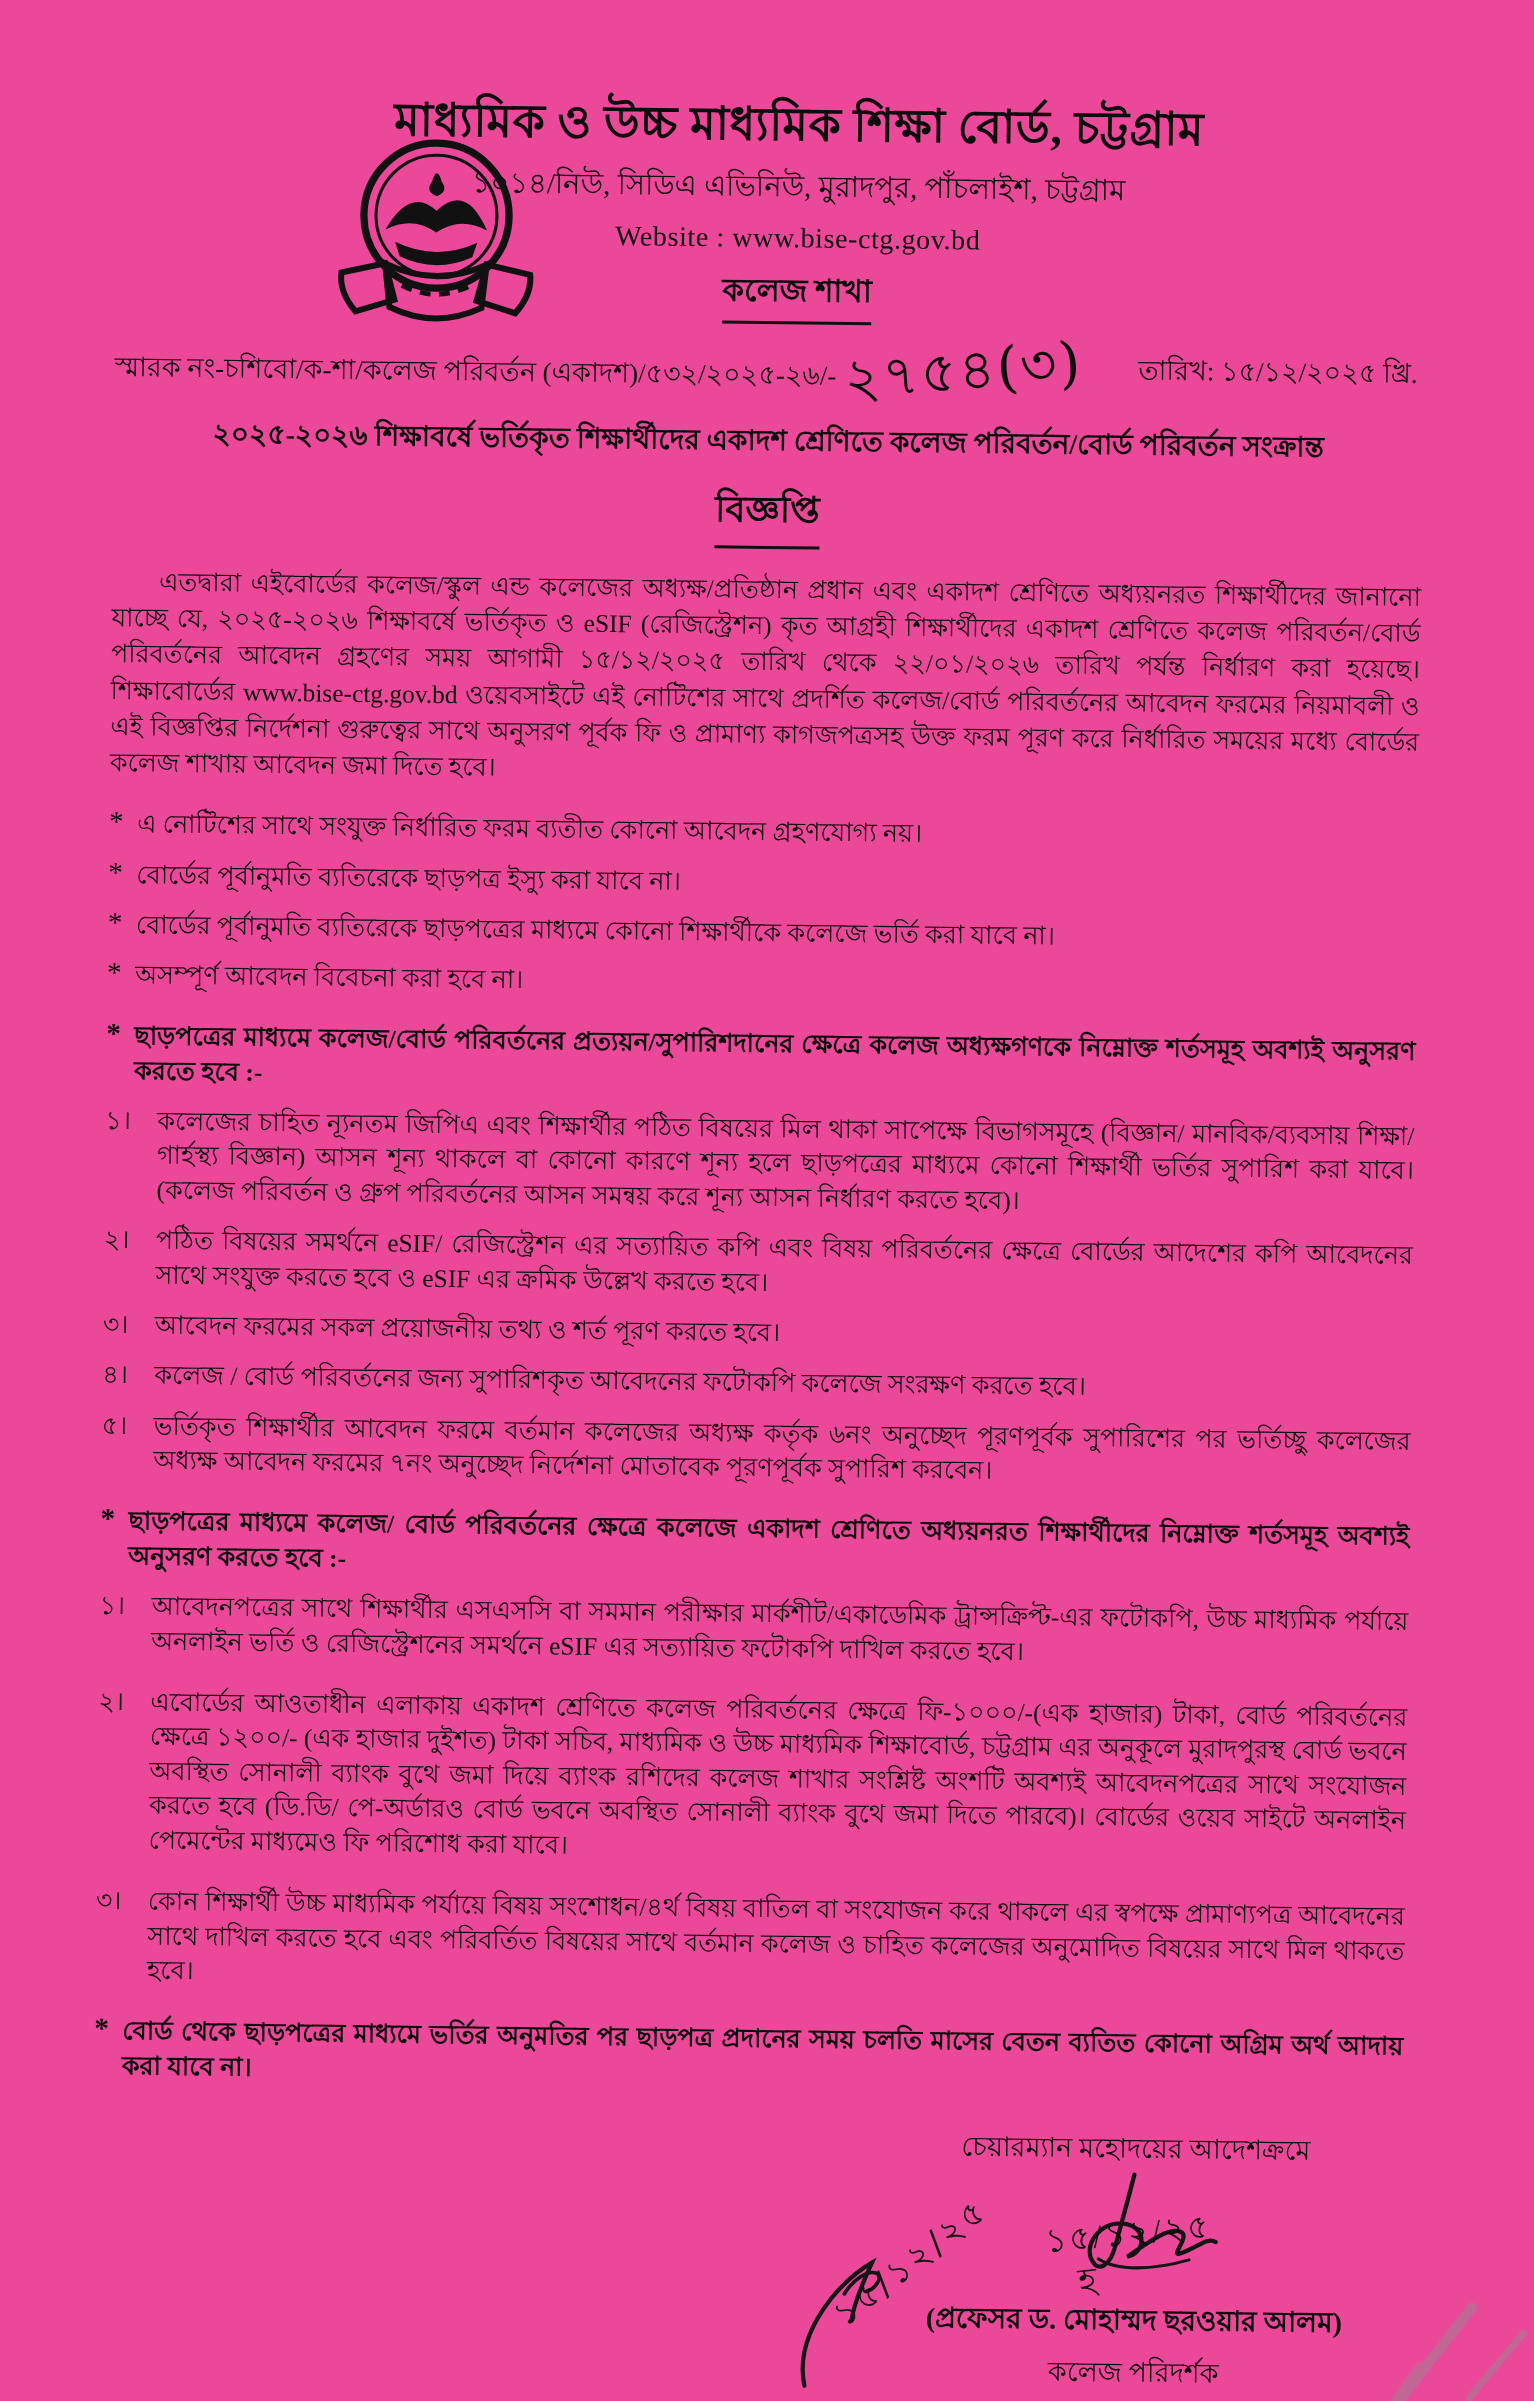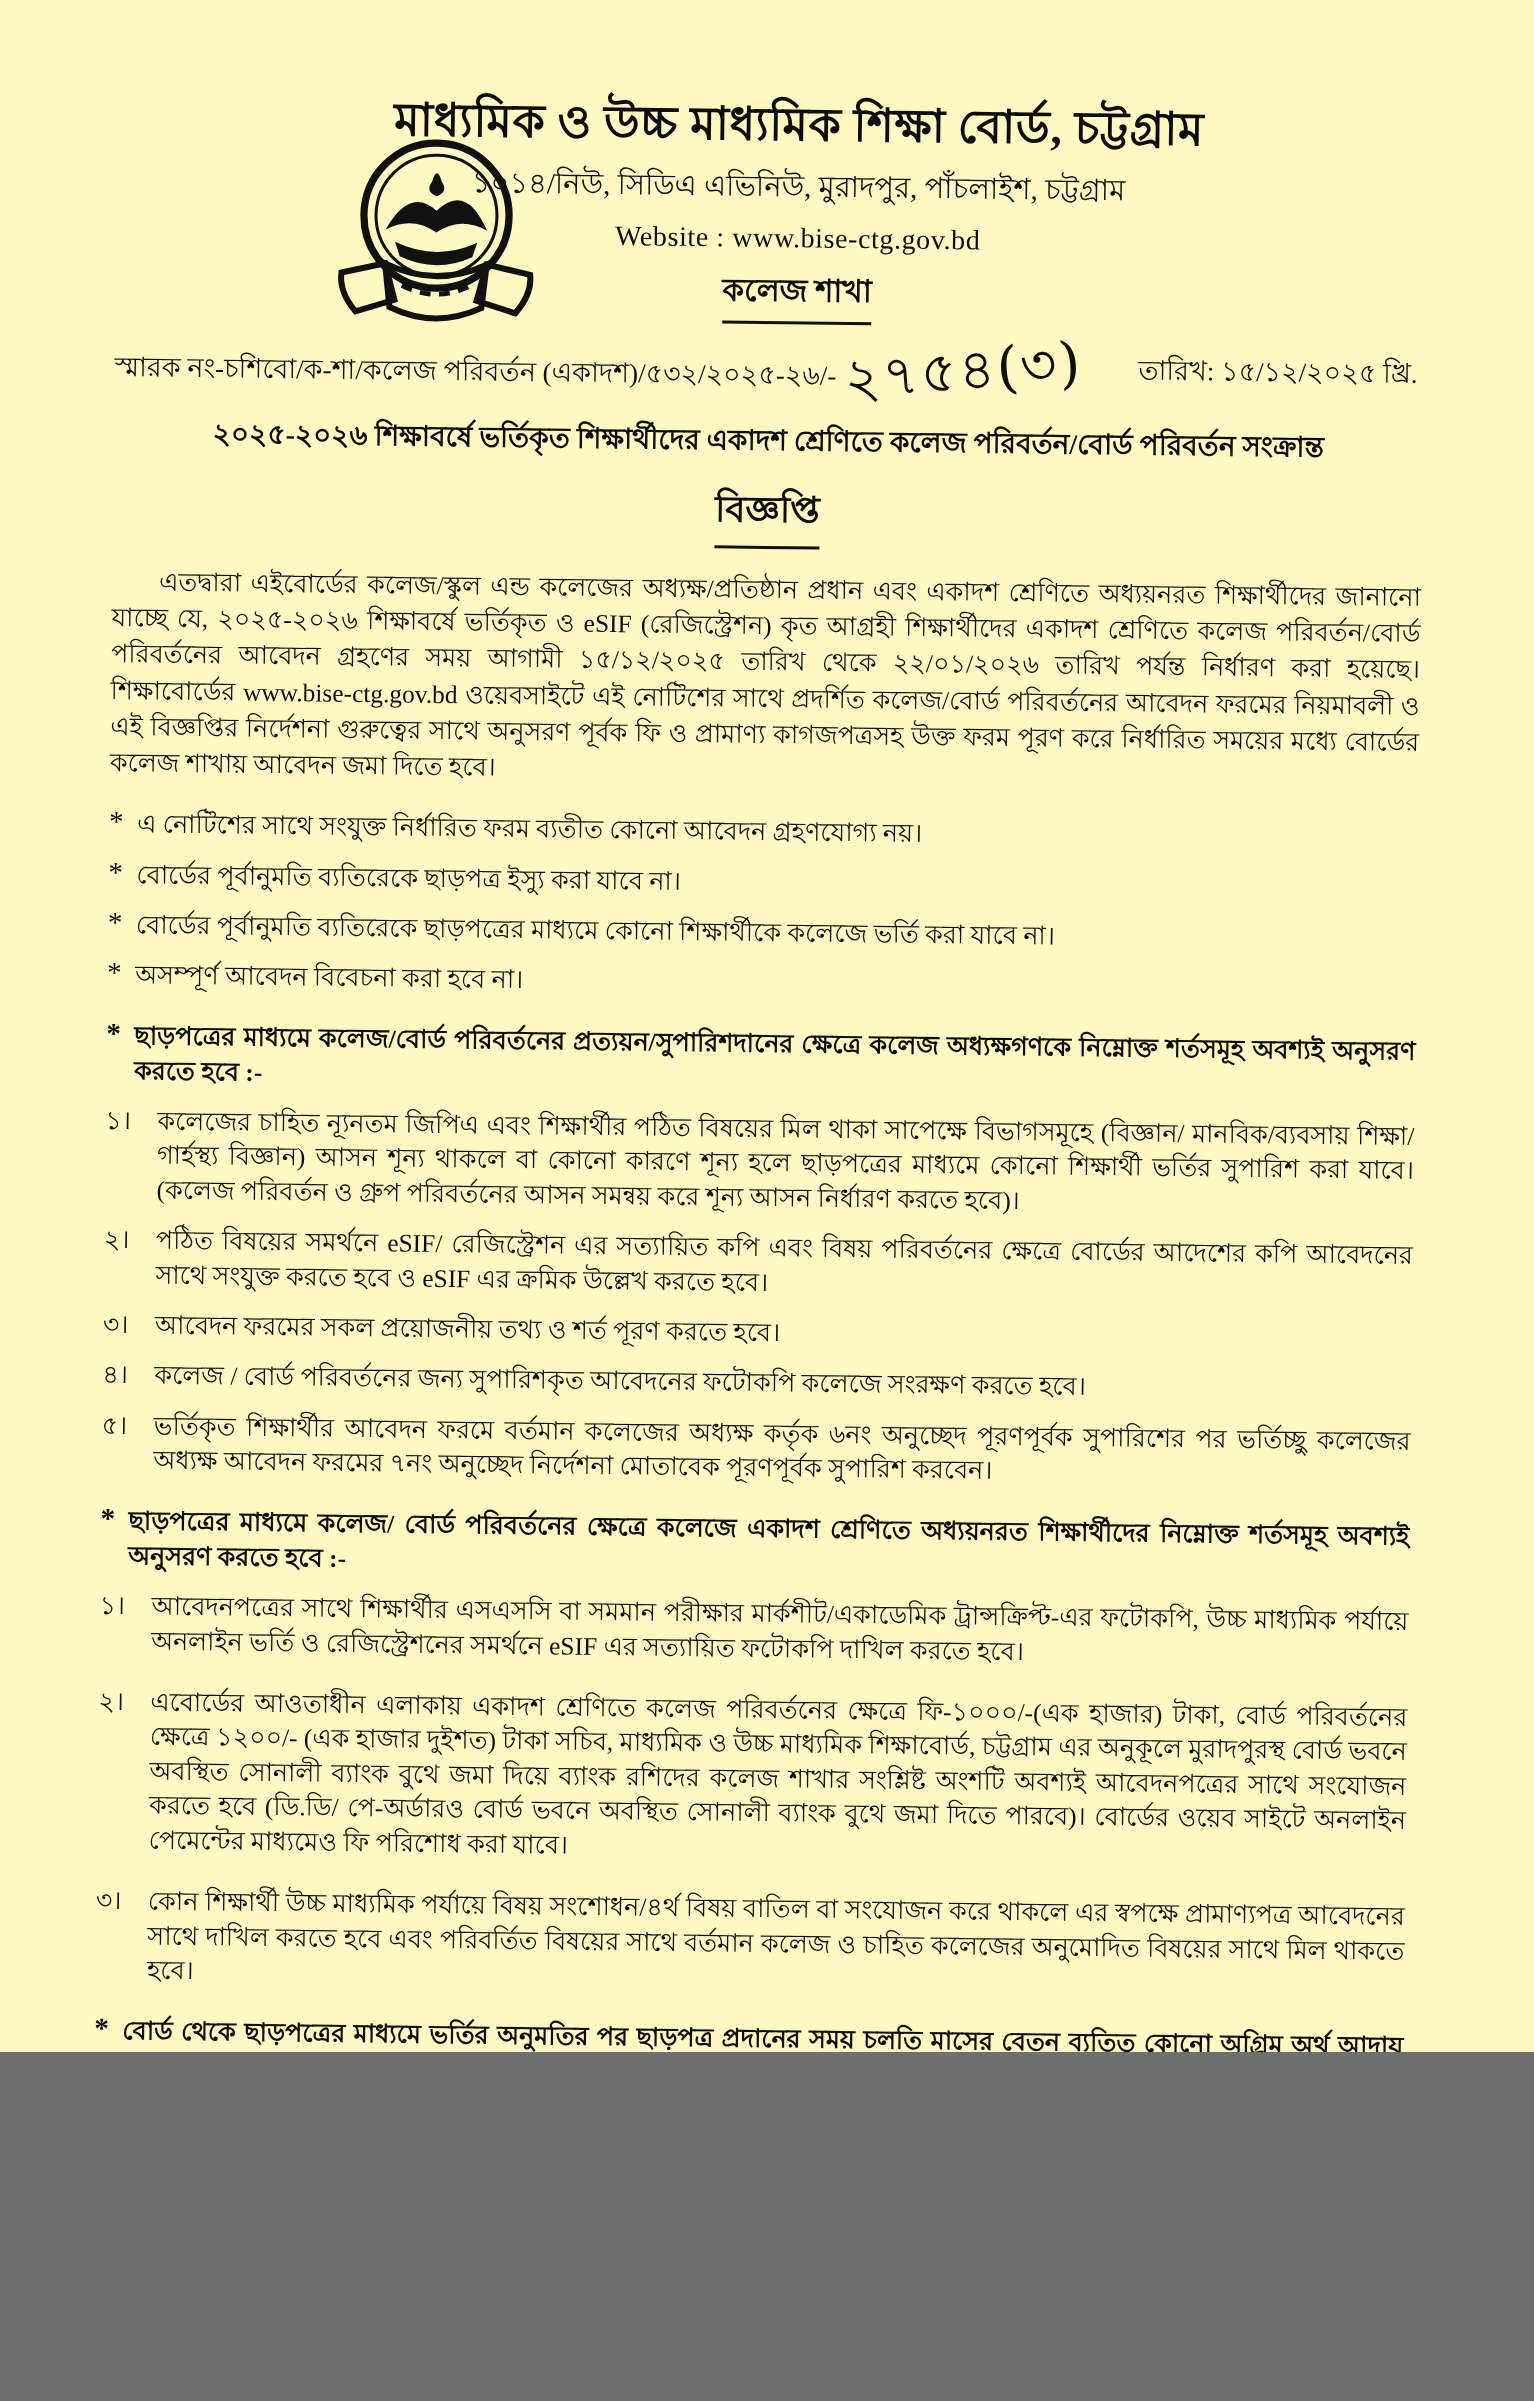--- a/index.html
+++ b/index.html
@@ -1,17 +1,17 @@
 <!DOCTYPE html>
 <html lang="bn" style="font-size:9.7px"><head>
 <meta charset="utf-8">
 <style>
   html,body{margin:0;padding:0;background:#6f6f6f;}
   .page{
-    position:relative;width:1534px;height:2052px;background:#fef9c3;
+    position:relative;width:1534px;height:2401px;background:#ec4899;
     overflow:hidden;color:#0d0d0d;
     font-family:"Liberation Serif","DejaVu Sans",serif;
   }
   .content{
     position:absolute;left:118px;top:91px;width:1309px;
     transform:rotate(0.7deg);transform-origin:0 0;
   }
   
   .hdr{position:relative;text-align:center;padding-left:54px;}
   .logo{position:absolute;left:199px;top:24px;width:242px;height:260px;}

